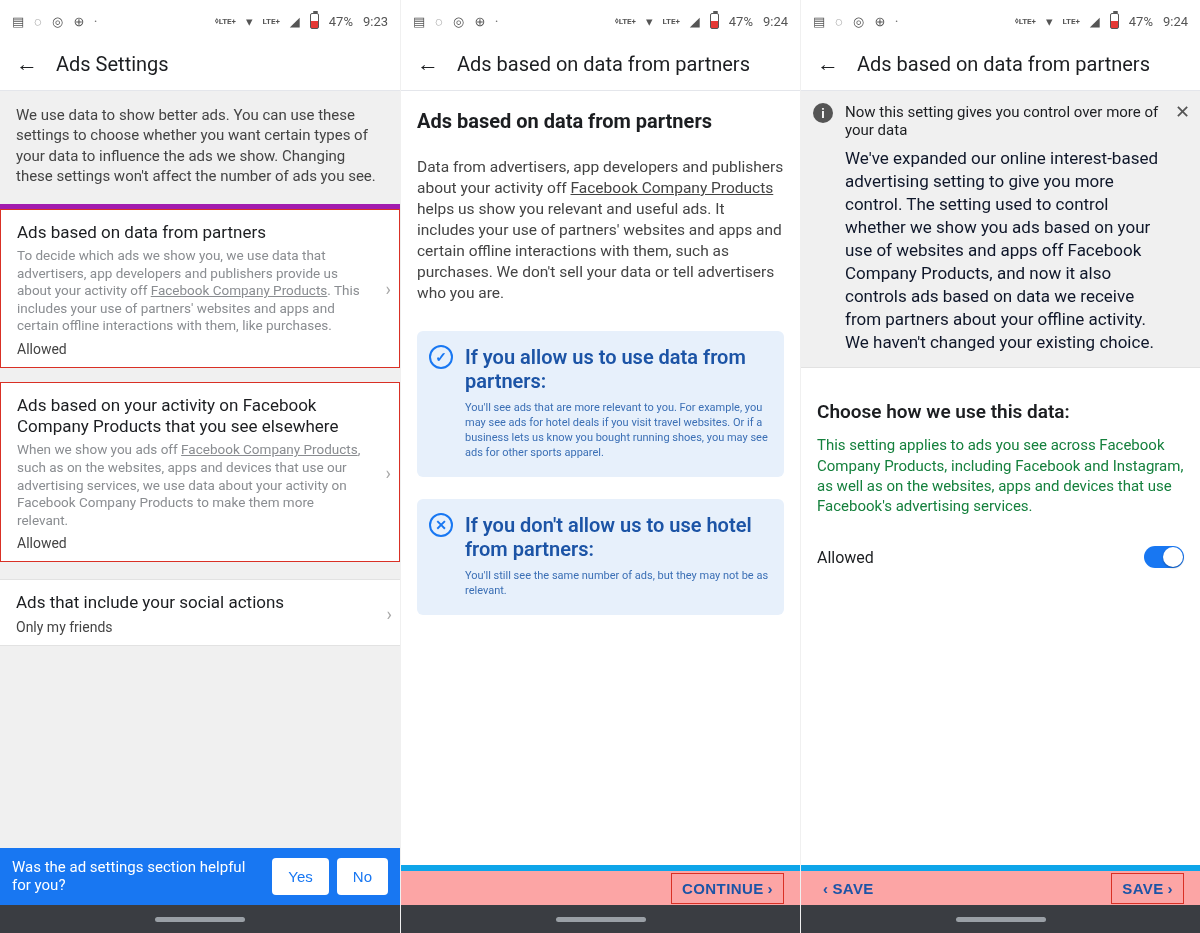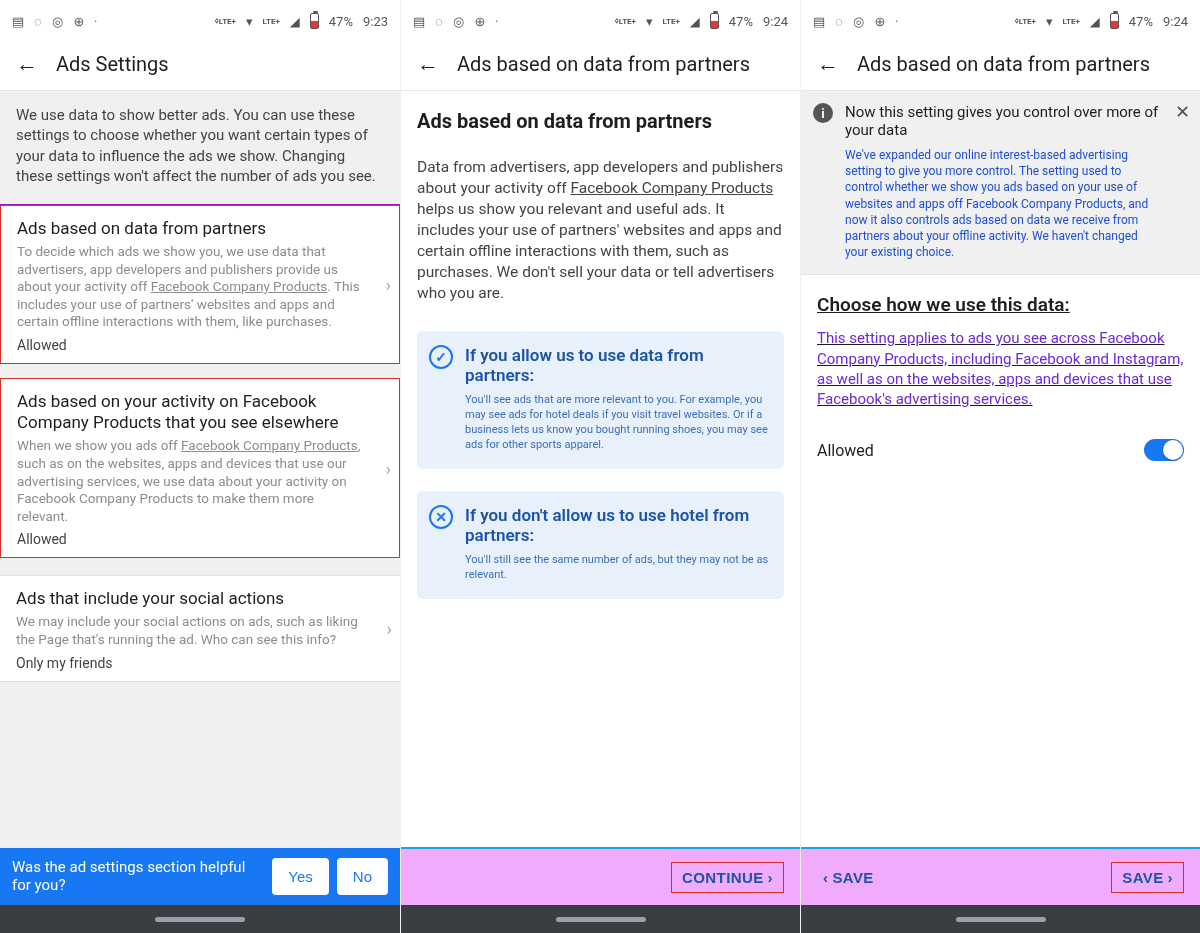--- a/index.html
+++ b/index.html
@@ -49,21 +49,21 @@
     border-bottom: 1px solid #e4e6eb;
   }
   .appbar .back { font-size: 22px; line-height:1; cursor:pointer; }
   .appbar .title { font-size: 20px; font-weight: 400; }
 
   .scroll { flex: 1 1 auto; overflow: hidden; display:flex; flex-direction:column; }
 
   
   .intro-box {
     background: #f0f0f0; padding: 14px 16px 18px; color:#444; font-size:15px; line-height:1.35;
-    border-bottom: 1px solid #a21caf;
+    border-bottom: 5px solid #a21caf;
   }
   .setting-item {
     padding: 12px 36px 10px 16px; position: relative; border-bottom: 1px solid #e2e2e2; background:#fff;
   }
   .setting-item .chev {
     position:absolute; right:8px; top:50%; transform:translateY(-50%); color:#aaa; font-size:18px;
   }
   .setting-title { font-size: 17px; color:#1c1e21; margin-bottom:4px; line-height:1.25; }
   .setting-desc { font-size: 13.5px; color:#8a8d91; line-height:1.3; }
   .setting-status { font-size:14px; color:#444; margin-top:6px; }
@@ -85,55 +85,55 @@
   .p2-body { padding: 18px 16px 10px; }
   .p2-h1 { font-size: 20px; font-weight:700; margin-bottom:10px; }
   .p2-para { font-size:15.5px; color:#444; line-height:1.35;margin-top:24px; }
   .info-card {
     background:#e7f0fb; border-radius:6px; padding:14px 14px 16px 48px; position:relative; margin:18px 16px 0;
   }
   .info-card .ic-icon {
     position:absolute; left:12px; top:14px; width:24px; height:24px; border:2px solid #1877f2; border-radius:50%;
     display:flex; align-items:center; justify-content:center; color:#1877f2; font-weight:700; font-size:14px;
   }
-  .info-card .ic-title { color:#1c54a6; font-weight:600; font-size:17px; margin-bottom:8px; }
+  .info-card .ic-title { color:#1c54a6; font-weight:600; font-size:20px; margin-bottom:8px; }
   .info-card .ic-body { color:#3b6fb5; font-size:11px; line-height:1.35; }
 
   
   .notice {
     background:#f0f0f0; padding:12px 40px 14px 44px; position:relative; border-bottom:1px solid #e2e2e2;
   }
   .notice .n-icon {
     position:absolute; left:12px; top:12px; width:20px; height:20px; background:#555; color:#fff;
     border-radius:50%; display:flex; align-items:center; justify-content:center; font-size:13px; font-weight:700;
   }
   .notice .n-close { position:absolute; right:10px; top:10px; color:#555; font-size:18px; cursor:pointer; }
   .notice .n-title { font-weight:400; font-size:15px; margin-bottom:8px; }
-  .notice .n-body { font-size:12px; color:#1d4ed8; line-height:1.35; }
-
-  .p3-body { padding: 18px 16px 4px; text-decoration: underline; }
+  .notice .n-body { font-size:17px; color:#0f172a; line-height:1.35; }
+
+  .p3-body { padding: 32px 16px 4px; }
   .p3-h2 { font-size:19px; font-weight:600; margin-bottom:12px; }
-  .p3-para { font-size:15px; color:#6d28d9; line-height:1.35; }
+  .p3-para { font-size:15px; color:#15803d; line-height:1.35; }
   .p3-link { font-size:15.5px; color:#1c1e21; margin-top:22px; }
   .toggle-row {
     display:flex; align-items:center; justify-content:space-between; padding: 26px 16px 8px;
   }
   .toggle-label { font-size:16px; }
   .switch {
     width:40px; height:22px; background:#1877f2; border-radius:12px; position:relative; cursor:pointer;
   }
   .switch .knob {
     position:absolute; right:1px; top:1px; width:20px; height:20px; background:#fff; border-radius:50%;
     box-shadow:0 1px 2px rgba(0,0,0,0.3);
   }
 
   
   .action-bar {
-    height:58px; display:flex; align-items:center; justify-content:space-between; padding:0 16px;
-    border-top:2px solid #0ea5e9; background:#f0abfc;
+    height:40px; display:flex; align-items:center; justify-content:space-between; padding:0 16px;
+    border-top:6px solid #0ea5e9; background:#fca5a5;
   }
   .ab-btn {
     color:#1c54a6; font-weight:600; font-size:15px; letter-spacing:0.4px; background:none; border:none;
     display:flex; align-items:center; gap:4px; cursor:pointer; padding:8px 6px;
   }
   .ab-highlight { border:1px solid #d93025; padding:6px 10px; }
 
   
   .navpill-row {
     height:28px; background:#3a3d42; display:flex; align-items:center; justify-content:center;
@@ -192,21 +192,20 @@
           <span>When we show you ads off </span><span class="underline">Facebook Company Products</span><span>, such as on the websites, apps and devices that use our advertising services, we use data about your activity on Facebook Company Products to make them more relevant.</span>
         </div>
         <div class="setting-status">Allowed</div>
         <span class="chev">›</span>
       </div>
 
       <div class="gap-strip"></div>
 
       <div class="setting-item">
         <div class="setting-title">Ads that include your social actions</div>
-        <div class="setting-desc">We may include your social actions on ads, such as liking the Page that's running the ad. Who can see this info?</div>
         <div class="setting-status">Only my friends</div>
         <span class="chev">›</span>
       </div>
 
       <div style="flex:1;background:#f0f0f0;"></div>
 
       <div class="feedback-bar">
         <div class="feedback-q">Was the ad settings section helpful for you?</div>
         <button class="fb-btn">Yes</button>
         <button class="fb-btn">No</button>

